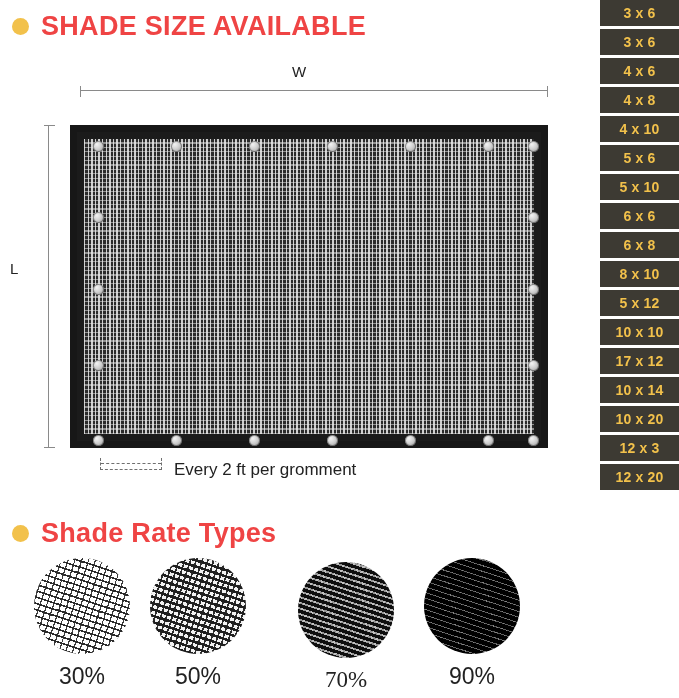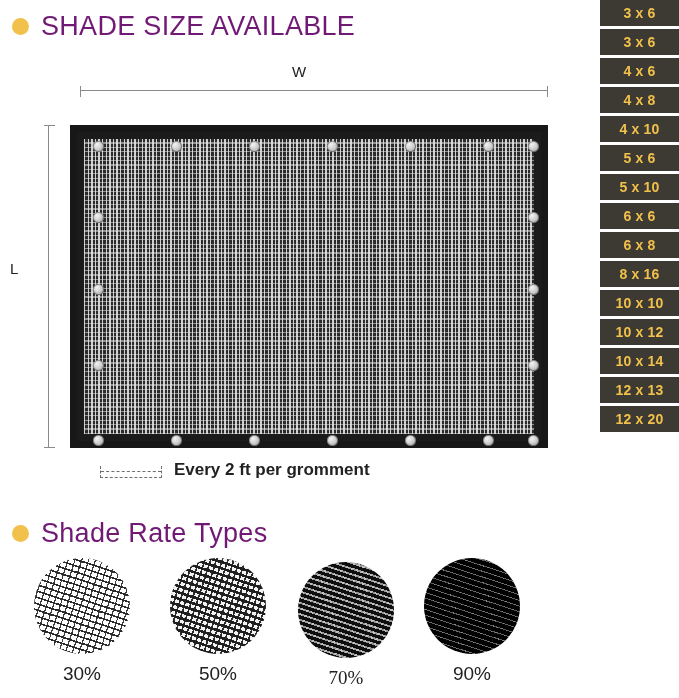--- a/index.html
+++ b/index.html
@@ -35,23 +35,23 @@
     gap: 12px;
   }
   .bullet-dot {
     width: 17px;
     height: 17px;
     border-radius: 50%;
     background: #f2c14b;
     flex: 0 0 auto;
   }
   .section-title {
-    color: #701a75;
+    color: #ef4444;
     font-size: 27px;
-    font-weight: normal;
+    font-weight: bold;
     letter-spacing: 0.3px;
     white-space: nowrap;
   }
 
   #head-shade-size {
     position: absolute;
     left: 12px;
     top: 11px;
   }
 
@@ -151,23 +151,22 @@
     background: radial-gradient(circle at 35% 32%, #f3f3f3 0%, #cfcfcf 45%, #8f8f8f 100%);
     box-shadow: 0 0 0 1px rgba(0,0,0,0.35) inset;
   }
 
   
   .grom-note {
     position: absolute;
     left: 100px;
     top: 405px;
     display: flex;
-    align-items: flex-end;
+    align-items: flex-start;
     gap: 12px;
-    font-weight: bold;
   }
   .grom-bracket {
     width: 62px;
     height: 12px;
     border: 1px dashed #6f6f6f;
     border-top: none;
     box-sizing: border-box;
     position: relative;
     top: -2px;
   }
@@ -201,21 +200,21 @@
   .rate .disc {
     width: 96px;
     height: 96px;
     border-radius: 50%;
     margin: 0 auto;
     overflow: hidden;
     background: #e9e9e9;
   }
   .rate .label {
     margin-top: 9px;
-    font-size: 19px;
+    font-size: 23px;
     color: #222;
   }
   .disc.d30 {
     background-color: #ffffff;
     background-image:
       repeating-linear-gradient(18deg, #2a2a2a 0 1.6px, rgba(255,255,255,0) 1.6px 6px),
       repeating-linear-gradient(108deg, #3a3a3a 0 1.2px, rgba(255,255,255,0) 1.2px 6.5px);
   }
   .disc.d50 {
     background-color: #f2f2f2;
@@ -317,21 +316,21 @@
     <div class="section-head" id="head-shade-rate">
       <span class="bullet-dot"></span>
       <span class="section-title">Shade Rate Types</span>
     </div>
 
     <div class="rates">
       <div class="rate" style="left:30px; top:0;">
         <div class="disc d30"></div>
         <div class="label">30%</div>
       </div>
-      <div class="rate" style="left:166px; top:0;">
+      <div class="rate" style="left:146px; top:0;">
         <div class="disc d50"></div>
         <div class="label">50%</div>
       </div>
       <div class="rate" style="left:294px; top:4px;font-family:Liberation Serif, serif;">
         <div class="disc d70"></div>
         <div class="label">70%</div>
       </div>
       <div class="rate" style="left:420px; top:0;">
         <div class="disc d90"></div>
         <div class="label">90%</div>
@@ -342,21 +341,23 @@
   <div class="size-list">
     <div class="size-chip">3 x 6</div>
     <div class="size-chip">3 x 6</div>
     <div class="size-chip">4 x 6</div>
     <div class="size-chip">4 x 8</div>
     <div class="size-chip">4 x 10</div>
     <div class="size-chip">5 x 6</div>
     <div class="size-chip">5 x 10</div>
     <div class="size-chip">6 x 6</div>
     <div class="size-chip">6 x 8</div>
-    <div class="size-chip">8 x 16</div>
+    <div class="size-chip">8 x 10</div>
+    <div class="size-chip">5 x 12</div>
     <div class="size-chip">10 x 10</div>
-    <div class="size-chip">10 x 12</div>
+    <div class="size-chip">17 x 12</div>
     <div class="size-chip">10 x 14</div>
-    <div class="size-chip">12 x 13</div>
+    <div class="size-chip">10 x 20</div>
+    <div class="size-chip">12 x 3</div>
     <div class="size-chip">12 x 20</div>
   </div>
 
 </div>
 
 </body></html>

